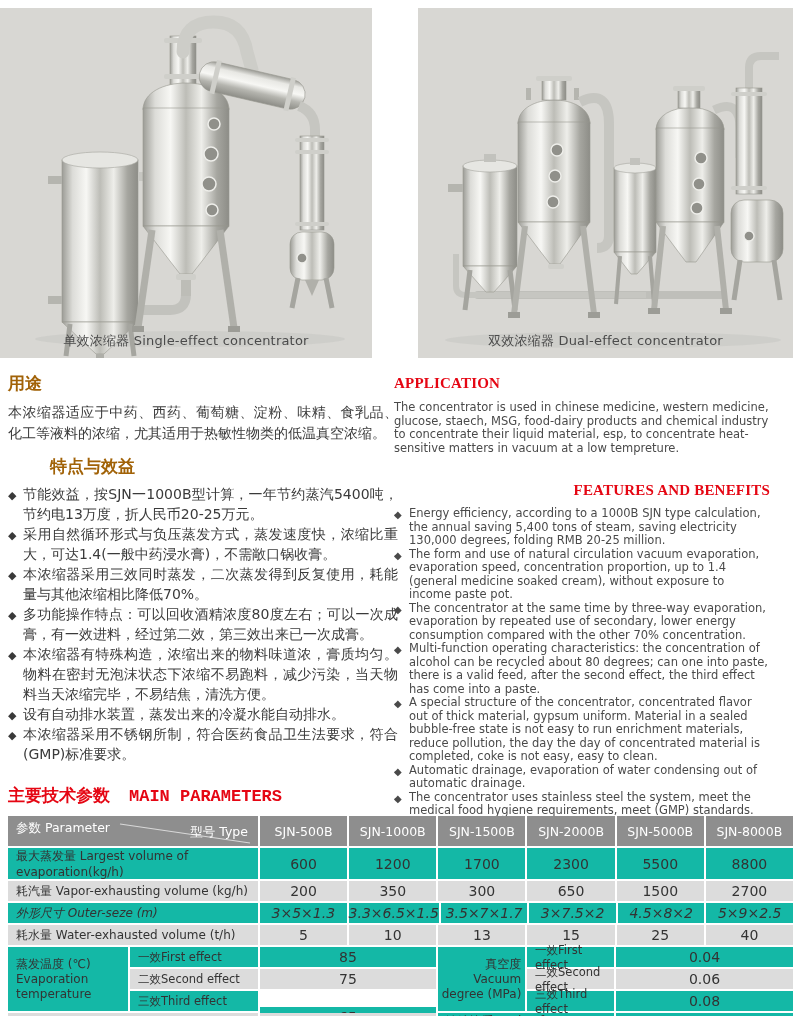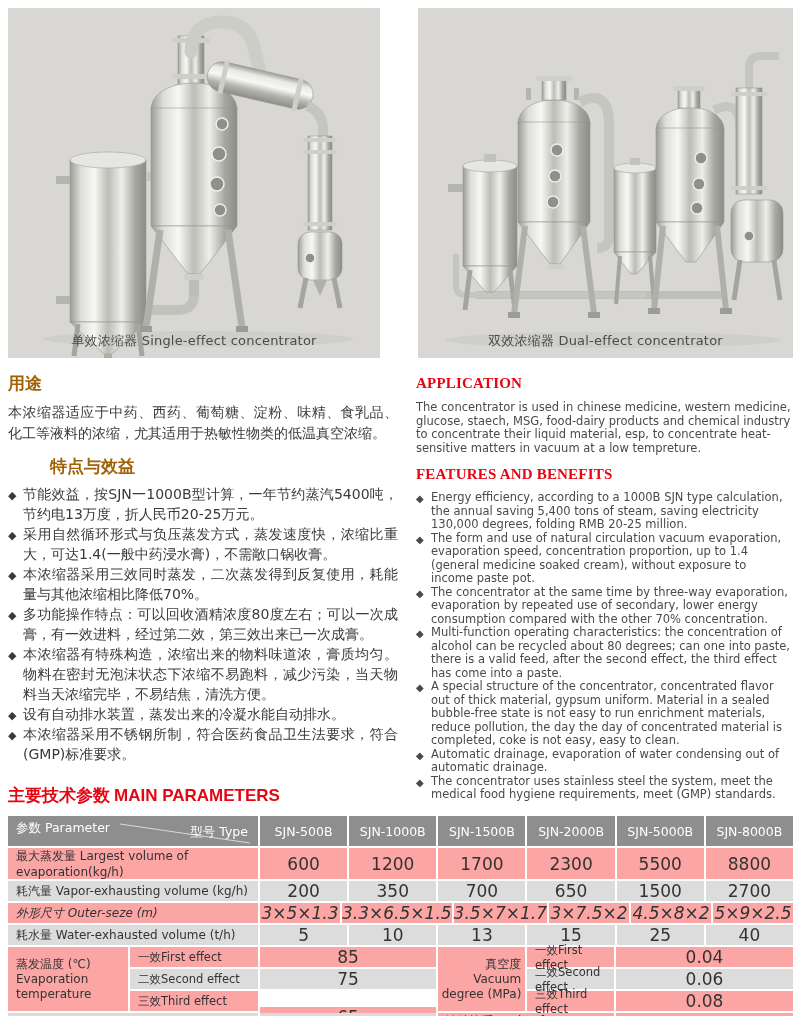--- a/index.html
+++ b/index.html
@@ -1,62 +1,62 @@
 <!DOCTYPE html>
 <html><head>
 <meta charset="utf-8">
 <style>
   html,body{margin:0;padding:0;background:#fff;}
   .page{position:relative;width:800px;height:1016px;background:#ffffff;overflow:hidden;
         font-family:"DejaVu Sans","Liberation Sans",sans-serif;color:#3c3c3c;}
 
   
   .photo{position:absolute;top:8px;background:#d8d7d3;}
-  .photo-left{left:8px;width:372px;height:350px;}
+  .photo-left{left:0;width:372px;height:350px;}
   .photo-right{left:418px;width:375px;height:350px;}
   .photo svg{position:absolute;top:0;left:0;}
   .caption{position:absolute;bottom:8px;left:0;width:100%;text-align:center;
            font-size:13px;color:#4b4b4b;letter-spacing:.2px;}
 
   
   .col-left{position:absolute;left:8px;top:372px;width:390px;}
-  .col-right{position:absolute;left:416px;top:374px;width:376px;}
+  .col-right{position:absolute;left:394px;top:374px;width:376px;}
 
   .zh-h{color:#a16207;font-weight:bold;font-size:17px;line-height:22px;margin:0;}
   .en-h{color:#e50613;font-weight:bold;font-size:15px;line-height:19px;margin:0;
         font-family:"Liberation Serif","DejaVu Serif",serif;letter-spacing:.2px;}
 
   .zh-body{font-size:14px;line-height:21px;color:#3a3a3a;margin:8px 0 0 0;text-align:justify;}
   .en-body{font-size:11.5px;line-height:13.5px;color:#4a4a4a;margin:8px 0 0 0;}
 
   ul.feat{list-style:none;margin:7px 0 0 0;padding:0;}
   ul.feat li{position:relative;padding-left:15px;margin:0;}
   ul.feat li::before{content:"◆";position:absolute;left:0;top:0;font-size:11px;}
   ul.feat-zh li{font-size:14px;line-height:20px;color:#3a3a3a;text-align:justify;}
   ul.feat-zh li::before{top:2px;}
   ul.feat-en li{font-size:11.5px;line-height:13.5px;color:#4a4a4a;}
   ul.feat-en li::before{font-size:10px;top:1px;}
 
   
   .params-heading{position:absolute;left:8px;top:784px;}
   .params-heading .zh{color:#e50613;font-weight:bold;font-size:17px;}
   .params-heading .en{color:#e50613;font-weight:bold;font-size:17px;
-      font-family:Liberation Sans, sans-serif;margin-left:4px;}
+      font-family:Liberation Mono, monospace;margin-left:19px;}
 
   
   .ptable{position:absolute;left:8px;top:816px;width:785px;background:#fff;
           border-bottom:2px solid #d9d9d6;font-size:12px;color:#333;}
   .grid{display:grid;gap:2px;background:#fff;}
   .g-main{grid-template-columns:250px repeat(6,1fr);}
   .g-low{grid-template-columns:120px 128px 176px 87px 87px 177px;}
   .g-bot{grid-template-columns:250px 176px 176px 177px;}
   .cell{display:flex;align-items:center;min-height:20px;}
   .c-label{padding-left:8px;justify-content:flex-start;}
-  .c-val{justify-content:center;text-align:center;font-size:17px;}
-  .bg-w{background:#fca5a5;}
+  .c-val{justify-content:center;text-align:center;font-size:14px;}
+  .bg-w{background:#14b8a6;}
   .bg-g{background:#dcdcdc;}
   .hrow .cell{background:#8e8e8e;color:#fff;min-height:30px;font-size:12.5px;}
   .hcell-first{position:relative;display:block;}
   .hcell-first .p-lbl{position:absolute;left:8px;top:4px;}
   .hcell-first .t-lbl{position:absolute;right:10px;top:8px;}
   .hcell-first svg{position:absolute;left:0;top:0;}
   .row-h21 .cell{min-height:20px;}
   .pre{white-space:pre-line;line-height:15px;}
   .c-center{justify-content:center;text-align:center;}
   .sub-lbl{font-size:11.5px;}
@@ -246,21 +246,21 @@
       <li>多功能操作特点：可以回收酒精浓度80度左右；可以一次成膏，有一效进料，经过第二效，第三效出来已一次成膏。</li>
       <li>本浓缩器有特殊构造，浓缩出来的物料味道浓，膏质均匀。物料在密封无泡沫状态下浓缩不易跑料，减少污染，当天物料当天浓缩完毕，不易结焦，清洗方便。</li>
       <li>设有自动排水装置，蒸发出来的冷凝水能自动排水。</li>
       <li>本浓缩器采用不锈钢所制，符合医药食品卫生法要求，符合(GMP)标准要求。</li>
     </ul>
   </div>
 
   <div class="col-right">
     <h2 class="en-h">APPLICATION</h2>
     <p class="en-body">The concentrator is used in chinese medicine, western medicine, glucose, staech, MSG, food-dairy products and chemical industry to concentrate their liquid material, esp, to concentrate heat-sensitive matters in vacuum at a low tempreture.</p>
-    <h2 class="en-h" style="margin-top:10px;">FEATURES AND BENEFITS</h2>
+    <h2 class="en-h" style="margin-top:26px;text-align:right;">FEATURES AND BENEFITS</h2>
     <ul class="feat feat-en">
       <li>Energy efficiency, according to a 1000B SJN type calculation, the annual saving 5,400 tons of steam, saving electricity 130,000 degrees, folding RMB 20-25 million.</li>
       <li>The form and use of natural circulation vacuum evaporation, evaporation speed, concentration proportion, up to 1.4 (general medicine soaked cream), without exposure to income paste pot.</li>
       <li>The concentrator at the same time by three-way evaporation, evaporation by repeated use of secondary, lower energy consumption compared with the other 70% concentration.</li>
       <li>Multi-function operating characteristics: the concentration of alcohol can be recycled about 80 degrees; can one into paste, there is a valid feed, after the second effect, the third effect has come into a paste.</li>
       <li>A special structure of the concentrator, concentrated flavor out of thick material, gypsum uniform. Material in a sealed bubble-free state is not easy to run enrichment materials, reduce pollution, the day the day of concentrated material is completed, coke is not easy, easy to clean.</li>
       <li>Automatic drainage, evaporation of water condensing out of automatic drainage.</li>
       <li>The concentrator uses stainless steel the system, meet the medical food hygiene requirements, meet (GMP) standards.</li>
     </ul>
   </div>
@@ -294,21 +294,21 @@
       <div class="cell c-val bg-w">1700</div>
       <div class="cell c-val bg-w">2300</div>
       <div class="cell c-val bg-w">5500</div>
       <div class="cell c-val bg-w">8800</div>
     </div>
 
     <div class="grid g-main row-h21" style="margin-top:2px;">
       <div class="cell c-label bg-g">耗汽量 Vapor-exhausting volume (kg/h)</div>
       <div class="cell c-val bg-g">200</div>
       <div class="cell c-val bg-g">350</div>
-      <div class="cell c-val bg-g">700</div>
+      <div class="cell c-val bg-g">300</div>
       <div class="cell c-val bg-g">650</div>
       <div class="cell c-val bg-g">1500</div>
       <div class="cell c-val bg-g">2700</div>
     </div>
 
     <div class="grid g-main row-h21" style="margin-top:2px;font-style:italic;">
       <div class="cell c-label bg-w">外形尺寸 Outer-seze (m)</div>
       <div class="cell c-val bg-w">3×5×1.3</div>
       <div class="cell c-val bg-w">3.3×6.5×1.5</div>
       <div class="cell c-val bg-w">3.5×7×1.7</div>

